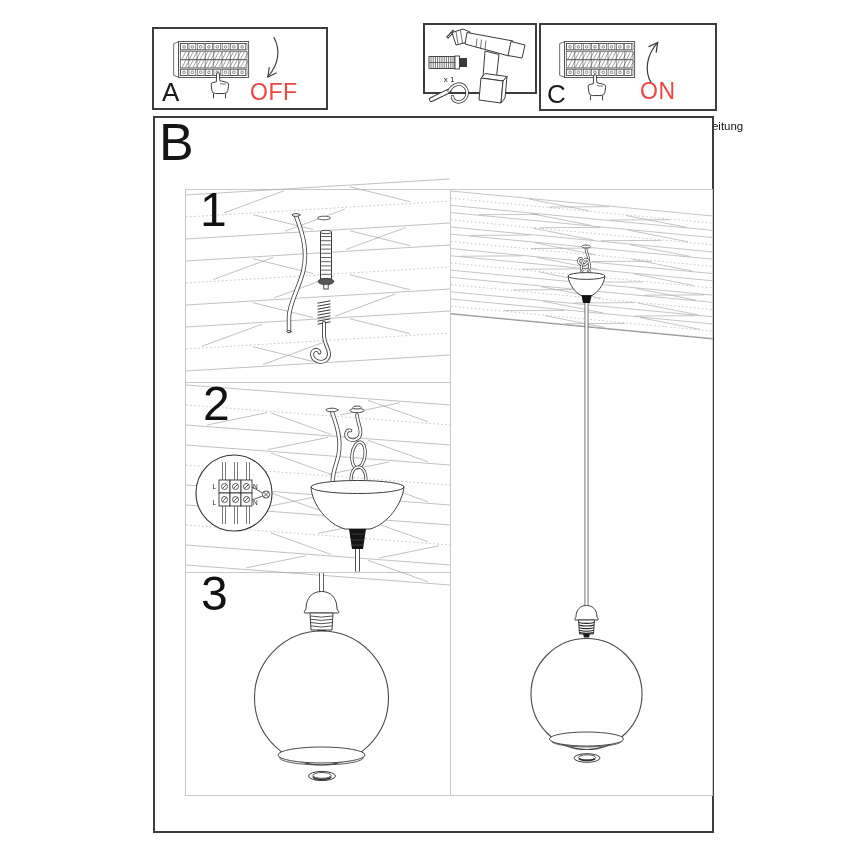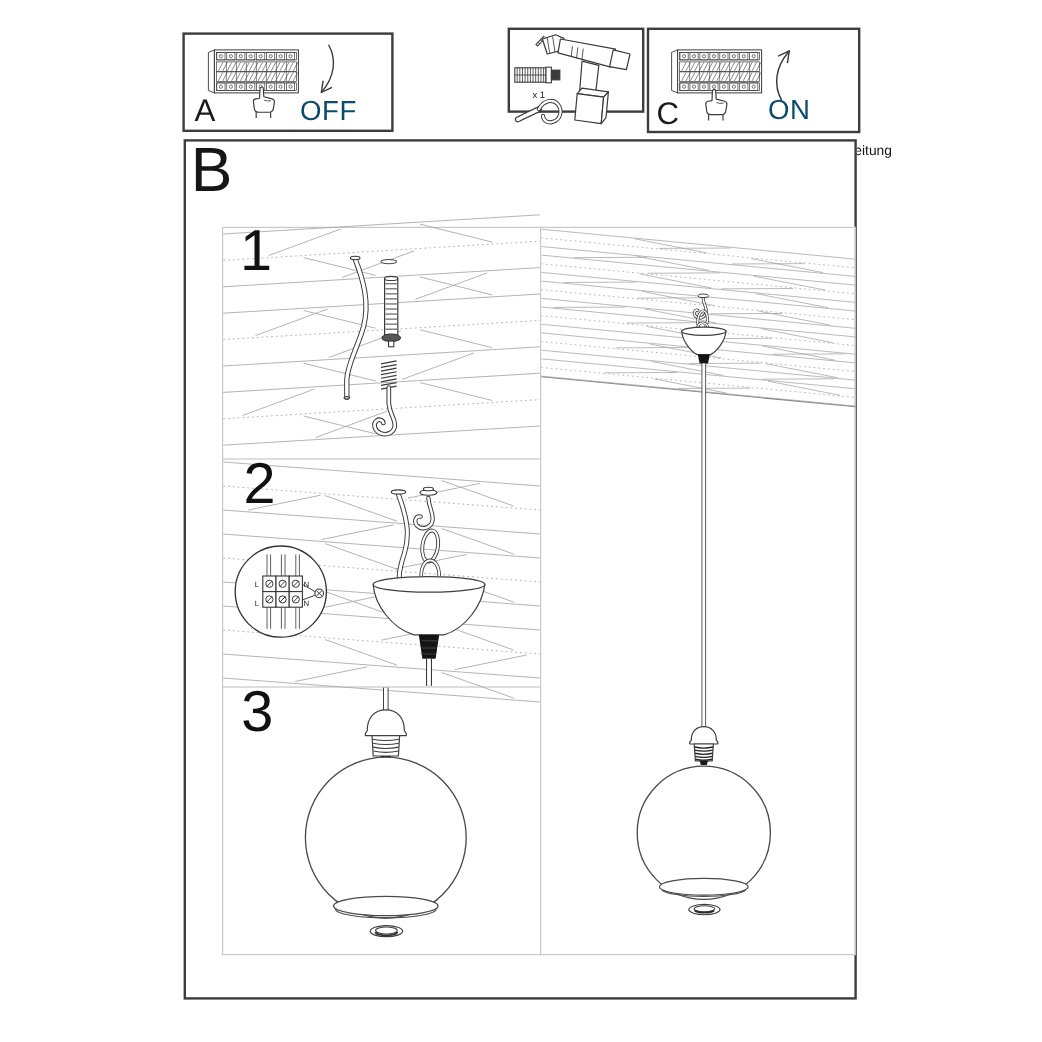--- a/index.html
+++ b/index.html
@@ -1,20 +1,20 @@
 <!DOCTYPE html>
 <html><head>
 <meta charset="utf-8">
 <style>
   html,body{margin:0;padding:0;background:#ffffff;}
   .page{position:relative;width:868px;height:868px;background:#ffffff;
         font-family:"Liberation Sans",sans-serif;color:#1a1a1a;overflow:hidden;}
   .panel{position:absolute;border:2px solid #3d3d3d;background:#ffffff;box-sizing:border-box;}
   .corner-label{position:absolute;font-size:26px;color:#1a1a1a;line-height:1;}
-  .action-label{position:absolute;font-size:23px;color:#0c4a6e;line-height:1;letter-spacing:0.5px;}
+  .action-label{position:absolute;font-size:23px;color:#ef4444;line-height:1;letter-spacing:0.5px;}
   .b-label{position:absolute;left:159px;top:116px;font-size:52px;line-height:1;color:#161616;}
   .instructions{position:absolute;left:423px;top:119px;font-size:11.5px;line-height:15.5px;color:#161616;}
   .illus{position:absolute;left:185px;top:189px;width:528px;height:607px;
          border:1px solid #c9c9c9;box-sizing:border-box;background:#ffffff;}
   .div-v{position:absolute;left:450px;top:189px;width:1px;height:607px;background:#c9c9c9;}
   .div-h{position:absolute;left:185px;width:265px;height:1px;background:#c9c9c9;}
   .step-num{position:absolute;font-size:48px;line-height:1;color:#111111;}
   svg{position:absolute;overflow:visible;}
   svg text{font-family:"Liberation Sans",sans-serif;}
 </style>

